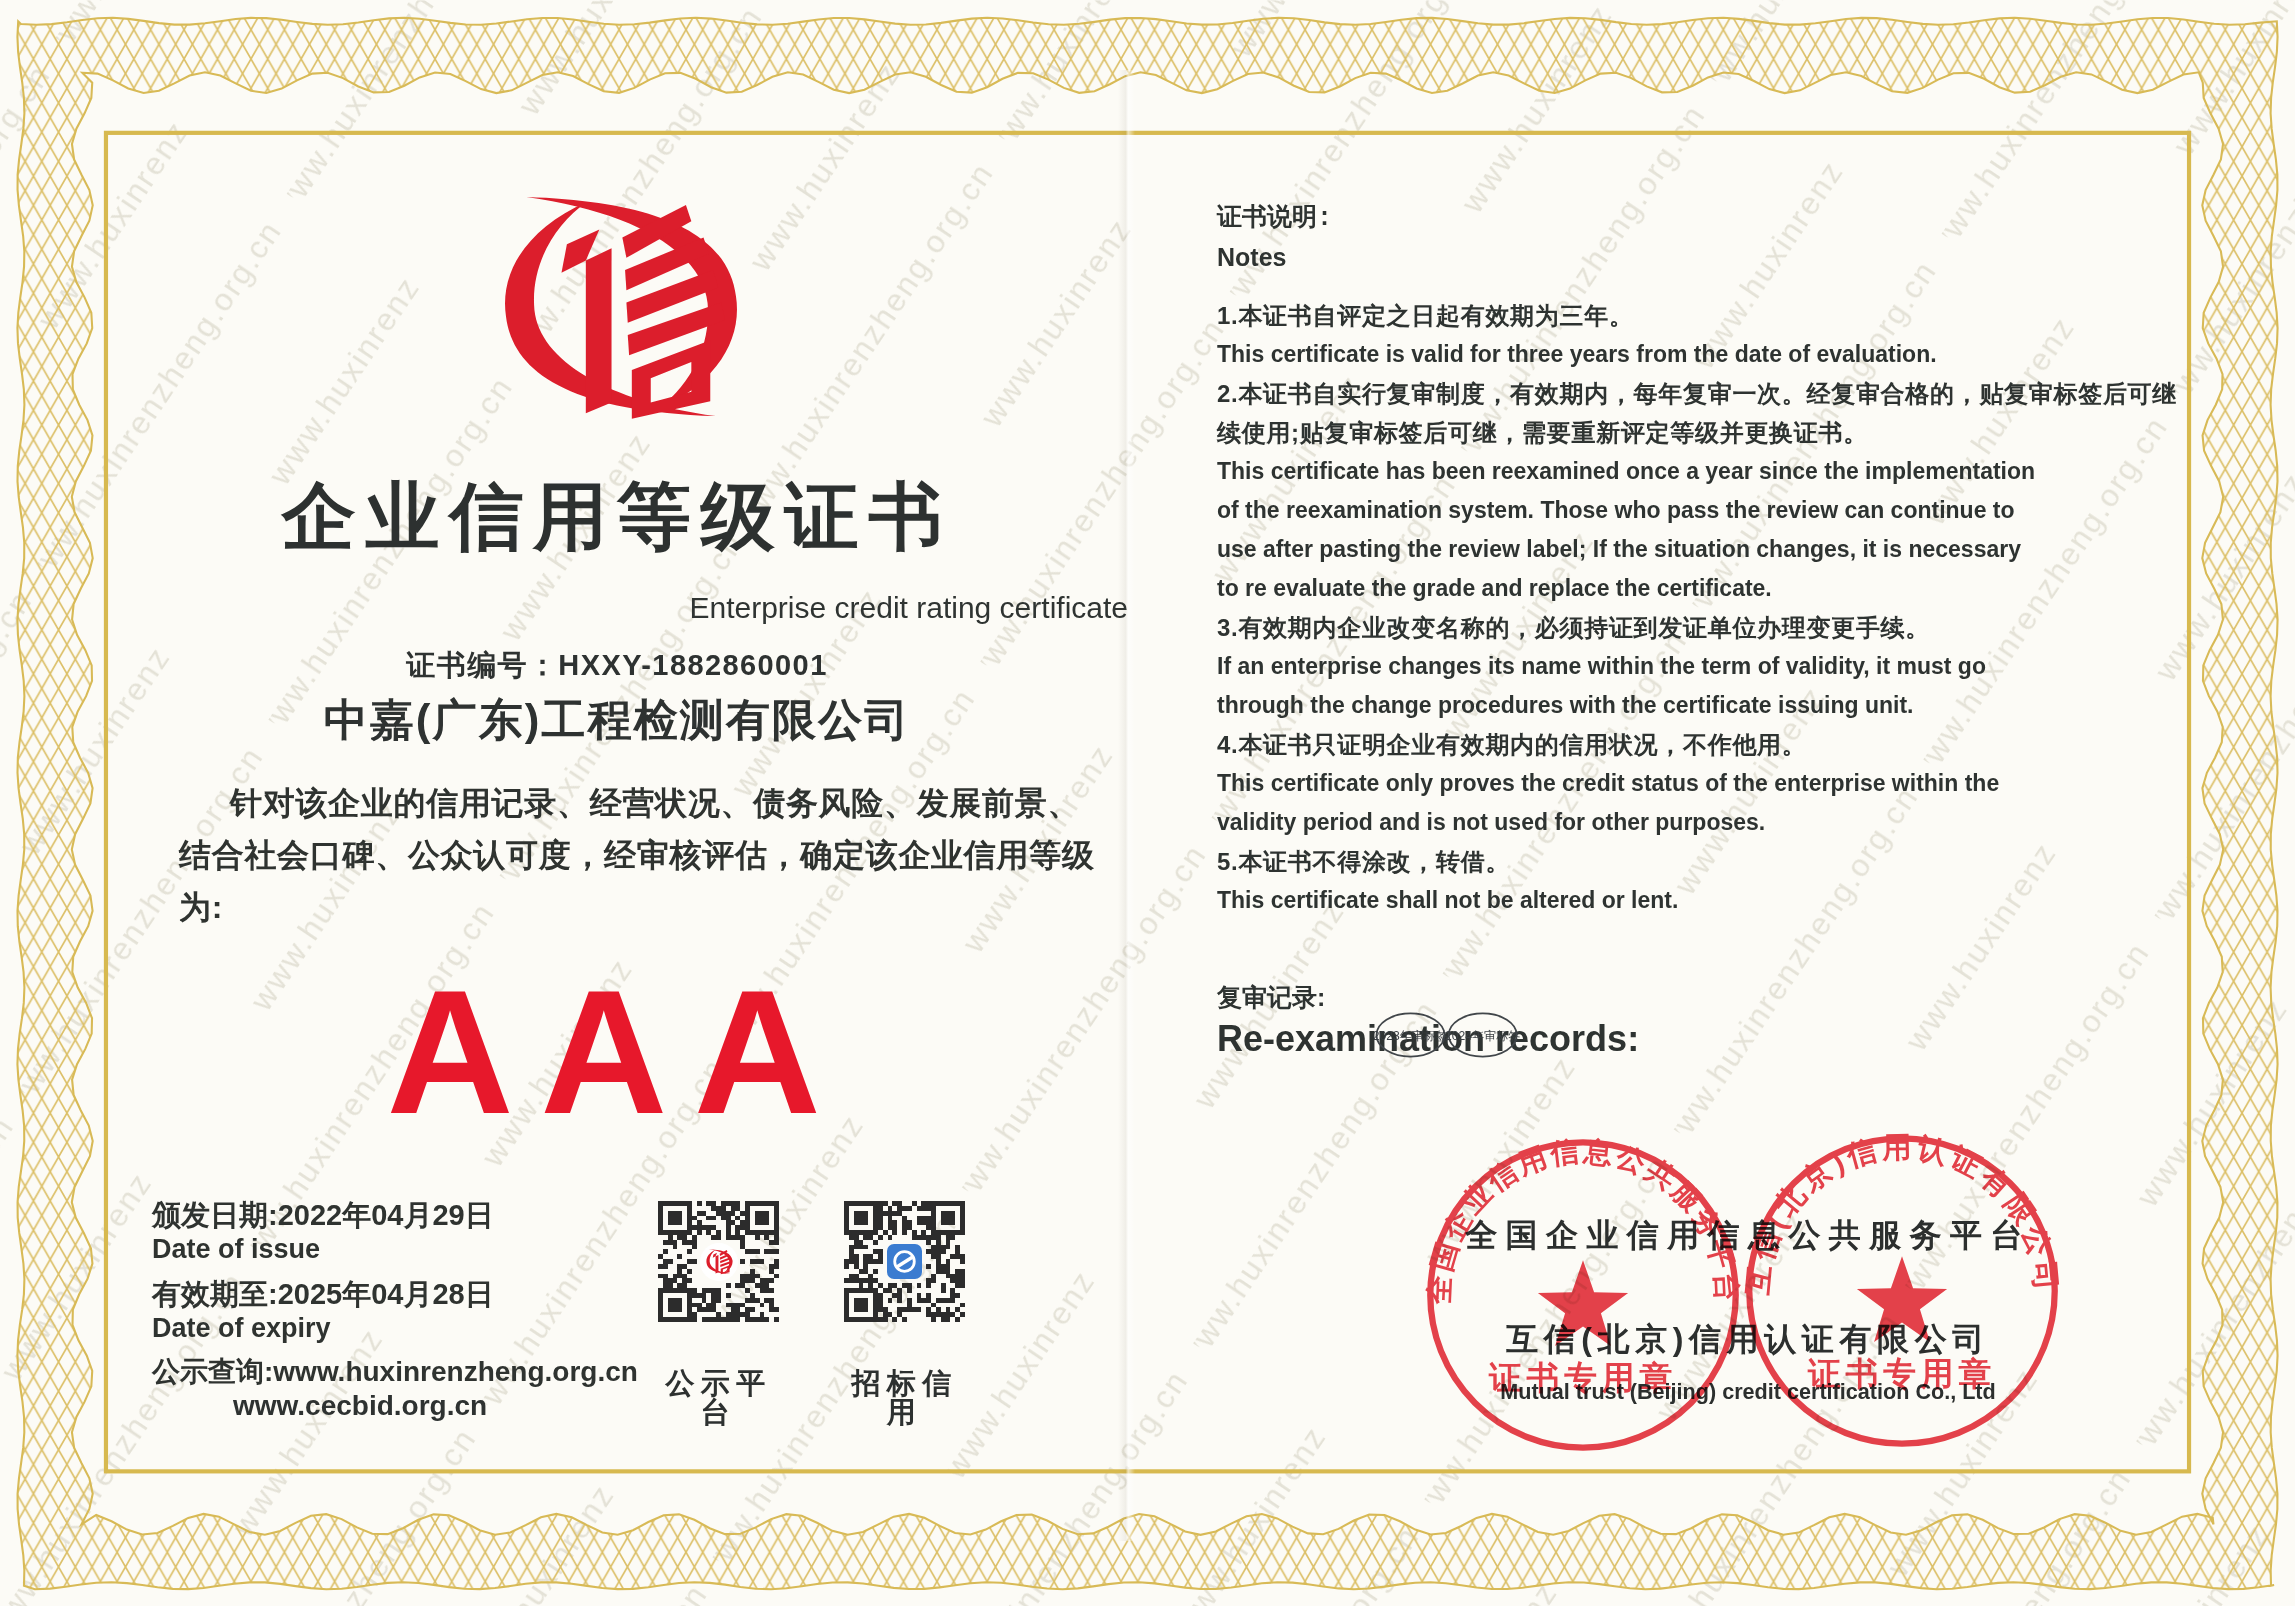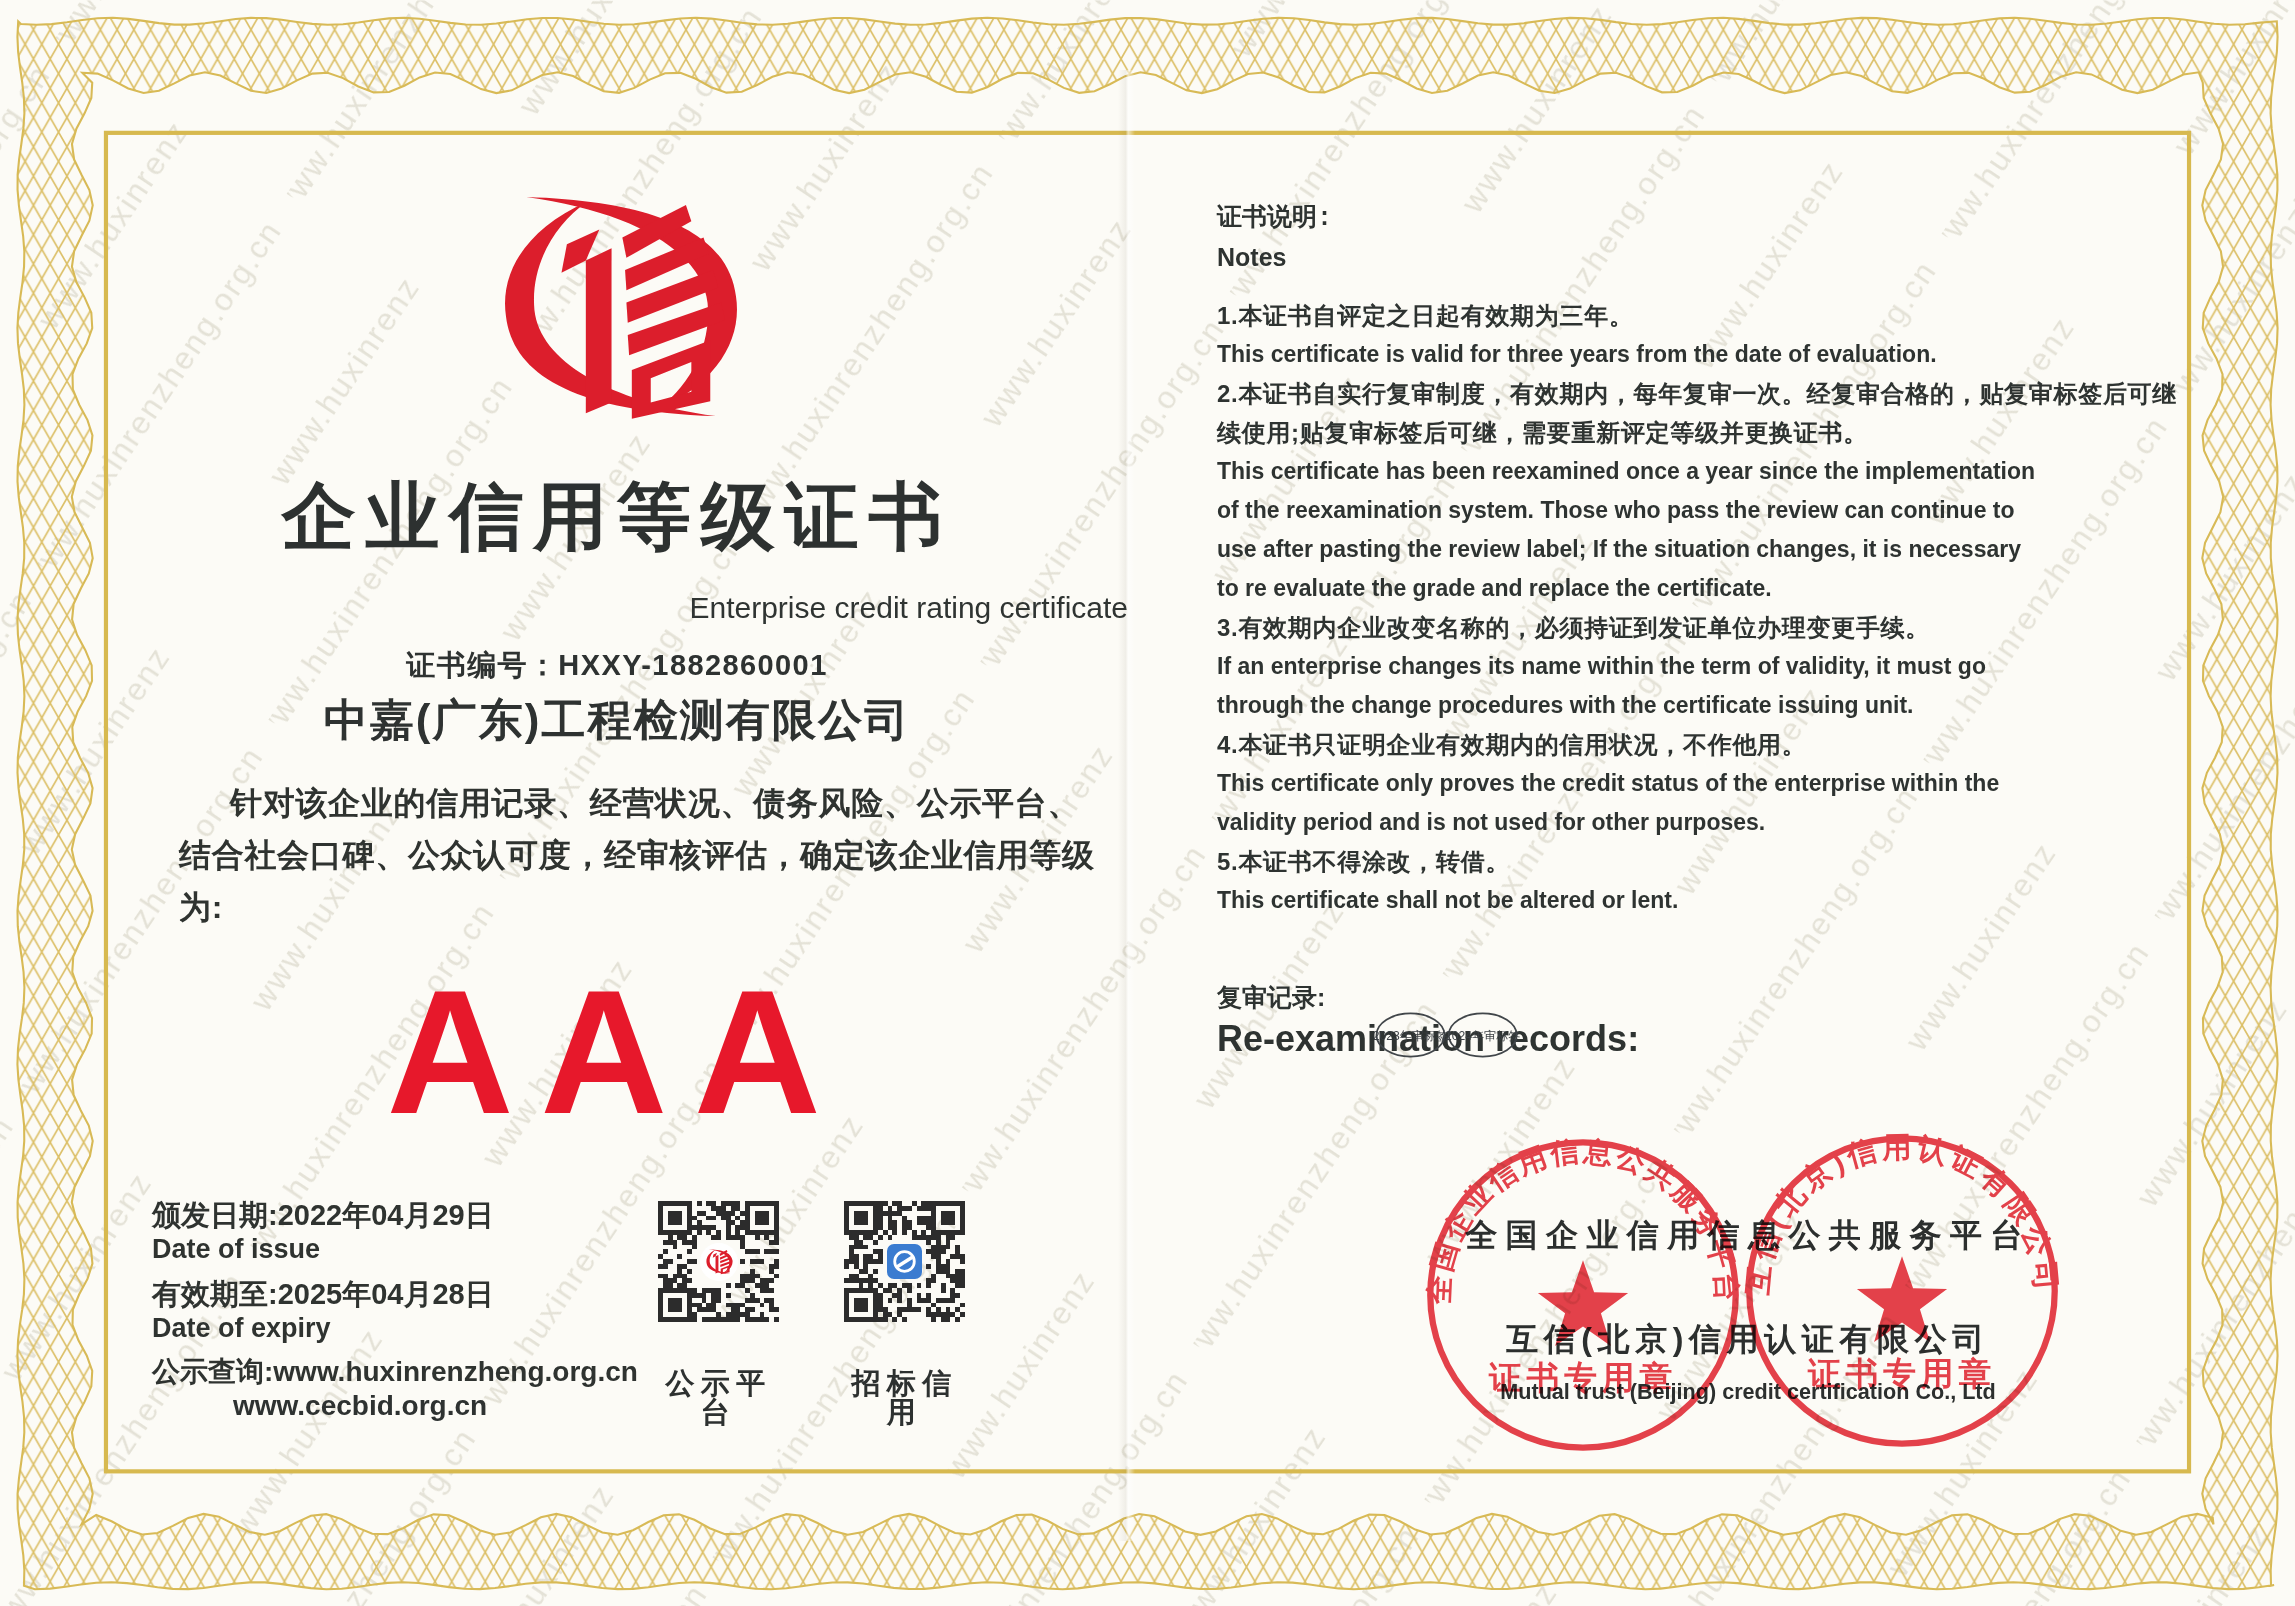--- a/index.html
+++ b/index.html
@@ -111,21 +111,21 @@
   <div id="fold"></div>
 
   <svg id="logo-box" class="content abs" viewBox="0 0 400 380">
     <use href="#xinsym" xlink:href="#xinsym"></use>
   </svg>
 
   <div id="t-title" class="content abs">企业信用等级证书</div>
   <div id="t-subtitle" class="content abs">Enterprise credit rating certificate</div>
   <div id="t-certno" class="content abs">证书编号：HXXY-1882860001</div>
   <div id="t-company" class="content abs">中嘉(广东)工程检测有限公司</div>
-  <div id="t-para1" class="content abs para">针对该企业的信用记录、经营状况、债务风险、公示平台、</div>
+  <div id="t-para1" class="content abs para">针对该企业的信用记录、经营状况、债务风险、发展前景、</div>
   <div id="t-para2" class="content abs para">结合社会口碑、公众认可度，经审核评估，确定该企业信用等级</div>
   <div id="t-para3" class="content abs para">为:</div>
   <div id="t-rating" class="content abs">AAA</div>
 
   <div id="t-issue-zh" class="content abs dateline">颁发日期:2022年04月29日</div>
   <div id="t-issue-en" class="content abs dateline">Date of issue</div>
   <div id="t-expiry-zh" class="content abs dateline">有效期至:2025年04月28日</div>
   <div id="t-expiry-en" class="content abs dateline">Date of expiry</div>
   <div id="t-query-zh" class="content abs dateline">公示查询:www.huxinrenzheng.org.cn</div>
   <div id="t-query-url2" class="content abs">www.cecbid.org.cn</div>

